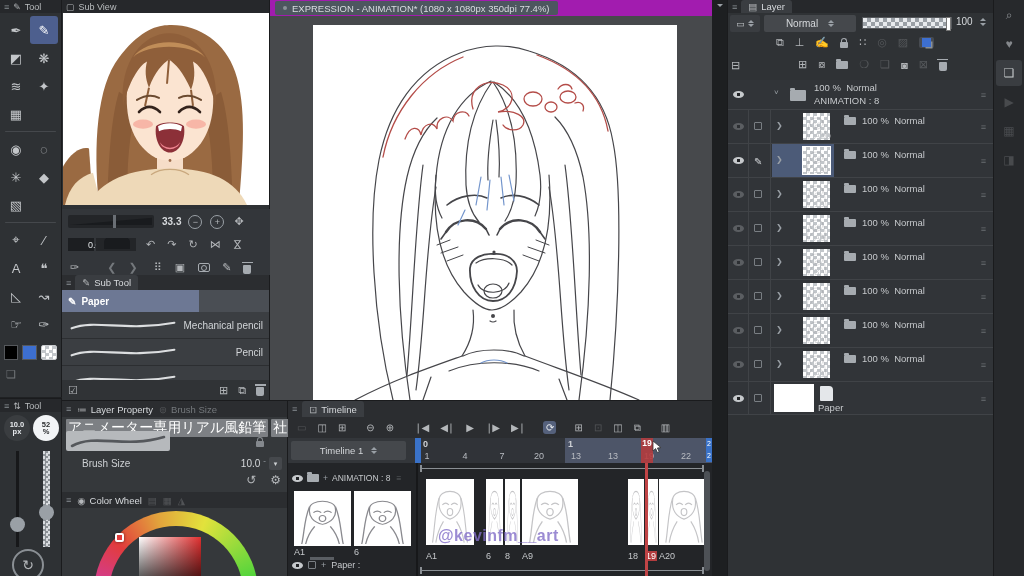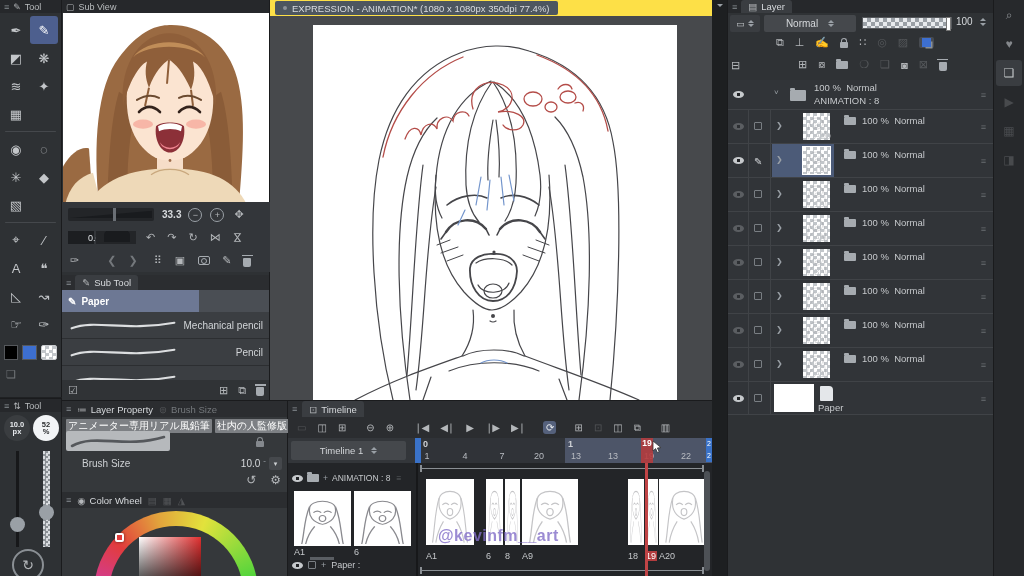--- a/index.html
+++ b/index.html
@@ -44,21 +44,21 @@
   
   #quick-panel { left:0; top:398px; width:62px; height:178px; background:#2e3134; border-top:1px solid #1a1b1d; border-right:1px solid #1a1b1d; overflow:hidden; }
   .badge { position:absolute; width:26px; height:26px; border-radius:50%; display:flex; flex-direction:column; align-items:center; justify-content:center; font-size:7.5px; line-height:7.5px; font-weight:bold; }
   .vtrack { position:absolute; width:3px; background:#17181a; }
   .vtrack2 { position:absolute; width:7px; background:conic-gradient(#8a8f94 25%, #d8dbde 0 50%, #8a8f94 0 75%, #d8dbde 0) 0 0/5px 5px; }
   .knob { position:absolute; width:15px; height:15px; border-radius:50%; background:#9aa0a6; }
 
   
   #sub-view { left:62px; top:0; width:208px; height:275px; background:#2e3134; border-right:1px solid #1a1b1d; }
   #sv-img { position:absolute; left:1px; top:13px; width:206px; height:192px; background:#fff; overflow:hidden; }
-  #sv-ctl { position:absolute; left:0; top:202px; width:208px; height:70px; background:#33363a; font-size:11px; }
+  #sv-ctl { position:absolute; left:0; top:209px; width:208px; height:70px; background:#33363a; font-size:11px; }
   .svrow { position:absolute; left:0; width:208px; height:23px; display:flex; align-items:center; }
   .cbtn { width:14px; height:14px; border:1.2px solid #9aa0a6; border-radius:50%; display:inline-flex; align-items:center; justify-content:center; font-size:9px; color:#b4b7ba; }
   #zoom-slider { position:relative; width:86px; height:13px; background:#232528; border-radius:2px; margin-left:6px; overflow:hidden; }
   #zoom-slider .wedge { position:absolute; inset:2px; clip-path:polygon(0 90%,100% 8%,100% 90%); background:#191b1e; }
   #zoom-slider .hnd { position:absolute; left:52%; top:0; width:3px; height:13px; background:#6a6f75; }
   #rot-box { width:26px; height:13px; background:#1c1e21; color:#e0e3e6; font-size:9px; display:flex; align-items:center; padding-left:20px; margin-left:6px; }
   #rot-slider { position:relative; width:40px; height:13px; background:#232528; margin-left:2px; overflow:hidden; }
   #rot-slider::after { content:""; position:absolute; left:8px; bottom:2px; width:26px; height:14px; border-radius:50% 50% 0 0; background:#191b1e; }
   .rot90 { transform:rotate(90deg); }
 
@@ -66,38 +66,38 @@
   #sub-tool { left:62px; top:275px; width:208px; height:125px; background:#35383b; border-right:1px solid #1a1b1d; overflow:hidden; }
   #st-head { height:15px; background:#2b2d30; display:flex; align-items:center; gap:4px; padding:0 4px; }
   #st-group { height:22px; display:flex; align-items:center; background:#4a4e54; }
   #st-group .hl { width:137px; height:22px; background:#6d7894; display:flex; align-items:center; gap:5px; padding:0 6px; color:#fff; font-size:10px; font-weight:bold; }
   .st-row { height:27px; background:#3b3e42; border-bottom:1px solid #2c2e31; display:flex; align-items:center; justify-content:space-between; padding:0 6px; font-size:10px; color:#d2d5d8; }
   #st-foot { position:absolute; bottom:0; left:0; width:208px; height:20px; background:#303336; display:flex; align-items:center; padding:0 6px; gap:10px; font-size:11px; }
 
   
   #tool-prop { left:62px; top:400px; width:226px; height:92px; background:#35383b; border-top:1px solid #1a1b1d; border-right:1px solid #1a1b1d; }
   #tp-head { height:16px; display:flex; align-items:center; gap:6px; background:#2b2d30; padding:0 4px; font-size:9.5px; }
-  .chip { background:#7d8084; color:#fff; font-size:10px; padding:0 2px; border-radius:1px; white-space:nowrap; }
+  .chip { background:#7d8084; color:#fff; font-size:14px; padding:0 2px; border-radius:1px; white-space:nowrap; }
   #tp-preview { position:absolute; left:4px; top:30px; width:104px; height:20px; background:#b6b9bc; border-radius:2px; }
   #tp-size-row { position:absolute; left:0; top:56px; width:226px; display:flex; align-items:center; font-size:10px; color:#cdd0d3; }
   #tp-foot { position:absolute; right:6px; top:72px; display:flex; gap:14px; font-size:12px; color:#b4b7ba; }
 
   
   #color-wheel { left:62px; top:492px; width:226px; height:84px; background:#35383b; border-right:1px solid #1a1b1d; overflow:hidden; }
   #cw-head { height:16px; background:#2b2d30; display:flex; align-items:center; gap:6px; padding:0 4px; font-size:9.5px; }
   #hue-ring { position:absolute; left:32px; top:19px; width:164px; height:164px; border-radius:50%;
     background:conic-gradient(from 310deg, #e23c3c, #e2a23c 10%, #e2e23c 20%, #3cd23c 38%, #3cc8c8 55%, #3c50e2 70%, #c83cc8 85%, #e23c3c 100%); }
   #hue-ring::after { content:""; position:absolute; inset:15px; border-radius:50%; background:#35383b; }
   #sv-square { position:absolute; left:77px; top:45px; width:62px; height:62px;
     background:linear-gradient(to top, #000, rgba(0,0,0,0)), linear-gradient(to right, #fff, #e03030); }
   #hue-cursor { position:absolute; left:53px; top:41px; width:9px; height:9px; border:2px solid #fff; border-radius:2px; background:#e23c3c; box-shadow:0 0 3px rgba(0,0,0,.6); }
 
   
   #canvas-area { left:270px; top:0; width:442px; height:400px; background:#47494c; }
-  #cv-tabbar { position:absolute; left:0; top:0; width:442px; height:16px; background:#fde047; }
+  #cv-tabbar { position:absolute; left:0; top:0; width:442px; height:16px; background:#a21caf; }
   #cv-tab { position:absolute; left:5px; top:1px; height:14px; background:#4d565f; border-radius:2px; display:flex; align-items:center; gap:5px; padding:0 8px; font-size:9.5px; color:#d9dce0; white-space:nowrap; }
   #cv-tab .dot { width:4px; height:4px; border-radius:50%; background:#8a9098; }
   #cv-page { position:absolute; left:43px; top:25px; width:364px; height:375px; background:#fff; }
 
   
   #timeline { left:288px; top:400px; width:424px; height:176px; background:#2b2d30; border-top:1px solid #1a1b1d; overflow:hidden; }
   #tl-head { height:16px; display:flex; align-items:center; gap:5px; padding:0 4px; }
   #tl-toolbar { height:21px; display:flex; align-items:center; padding-left:6px; gap:6px; font-size:10px; color:#b4b7ba; background:#2b2d30; }
   #tl-toolbar .tbt { padding:1px 3px; border-radius:3px; letter-spacing:-1px; }
   #tl-toolbar .act { background:#55617c; color:#e6e9ec; }

